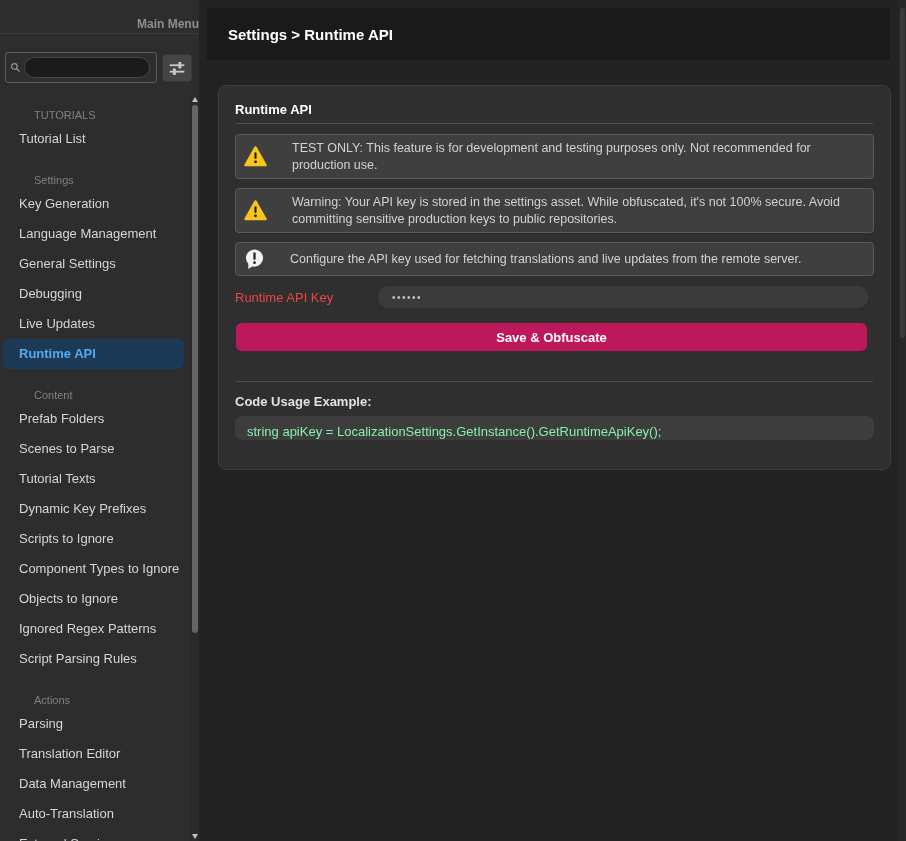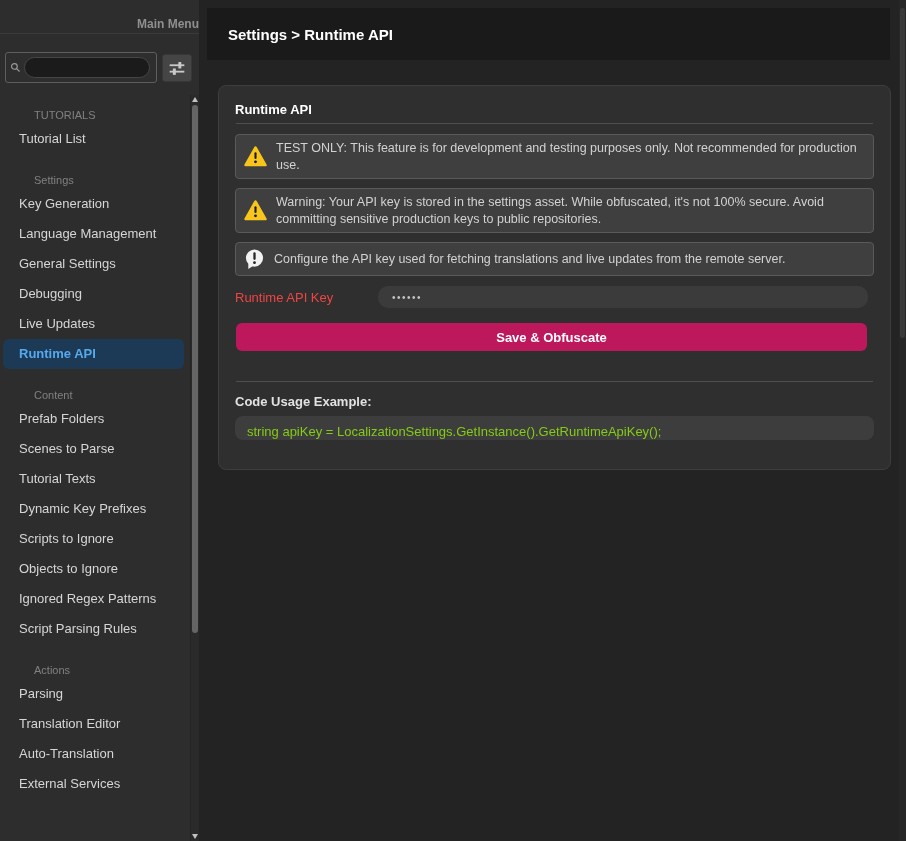--- a/index.html
+++ b/index.html
@@ -102,20 +102,21 @@
     background: #2f2f2f; border: 1px solid #3d3d3d; border-radius: 8px;
     padding: 16px; overflow: hidden;
   }
   .panel-title { color: #ffffff; font-weight: bold; font-size: 13px; height: 21px; }
   .rule { border: none; border-top: 1px solid #4f4f4f; margin: 0 1px; }
 
   .notice {
     background: #3f3f3f; border: 1px solid #5a5a5a; border-radius: 4px;
     display: flex; align-items: center; padding: 5px 10px 5px 8px;
     margin-top: 10px;
+    gap: 16px;
   }
   .notice + .notice { margin-top: 9px; }
   .notice-icon { flex: 0 0 auto; display: inline-flex; margin-right: 9px; }
   .notice-text { font-size: 12.5px; line-height: 1.32; color: #d2d2d2; }
 
   .field-row {
     display: flex; align-items: center; margin-top: 10px; height: 22px;
   }
   .field-label { width: 143px; font-size: 13px; color: #ef4444; flex: 0 0 auto; }
   .key-input {
@@ -129,21 +130,21 @@
     background: #be185d; border: none; border-radius: 6px;
     color: #ffffff; font-weight: bold; font-size: 13px; cursor: pointer;
     font-family: "Liberation Sans", sans-serif;
   }
 
   .rule-2 { margin-top: 30px; }
   .code-label { margin-top: 12px; color: #e2e2e2; font-weight: bold; font-size: 13px; height: 16px; }
   .code-box {
     margin-top: 6px; height: 24px; background: #3d3d3d; border-radius: 8px;
     padding: 8px 12px 0 12px; overflow: hidden;
-    font-size: 13px; color: #84cc16; white-space: nowrap;
+    font-size: 13px; color: #86efac; white-space: nowrap;
   }
 
   
   .main-scroll {
     position: absolute; right: 0; top: 0; width: 7px; height: 841px;
     background: #272727;
   }
   .main-thumb {
     position: absolute; right: 1px; top: 8px; width: 5px; height: 330px;
     background: #3a3a3a; border-radius: 3px; cursor: grab;
@@ -187,26 +188,28 @@
       <div class="nav-item">General Settings</div>
       <div class="nav-item">Debugging</div>
       <div class="nav-item">Live Updates</div>
       <div class="nav-item selected">Runtime API</div>
       <div class="nav-header">Content</div>
       <div class="nav-item">Prefab Folders</div>
       <div class="nav-item">Scenes to Parse</div>
       <div class="nav-item">Tutorial Texts</div>
       <div class="nav-item">Dynamic Key Prefixes</div>
       <div class="nav-item">Scripts to Ignore</div>
+      <div class="nav-item">Component Types to Ignore</div>
       <div class="nav-item">Objects to Ignore</div>
       <div class="nav-item">Ignored Regex Patterns</div>
       <div class="nav-item">Script Parsing Rules</div>
       <div class="nav-header">Actions</div>
       <div class="nav-item">Parsing</div>
       <div class="nav-item">Translation Editor</div>
+      <div class="nav-item">Data Management</div>
       <div class="nav-item">Auto-Translation</div>
       <div class="nav-item">External Services</div>
     </div>
 
   <div class="side-scroll">
     <div class="arrow-up"></div>
     <div class="side-thumb"></div>
     <div class="arrow-down"></div>
   </div>
 </div>

